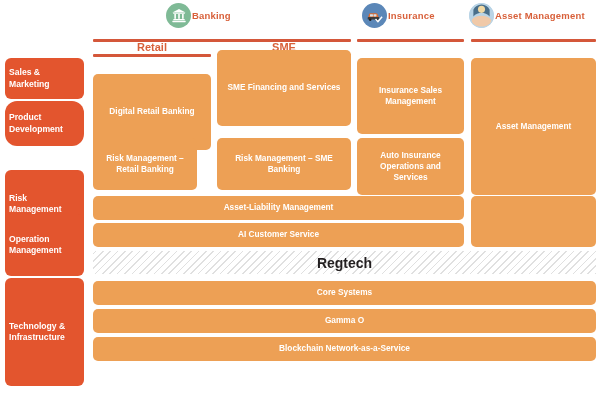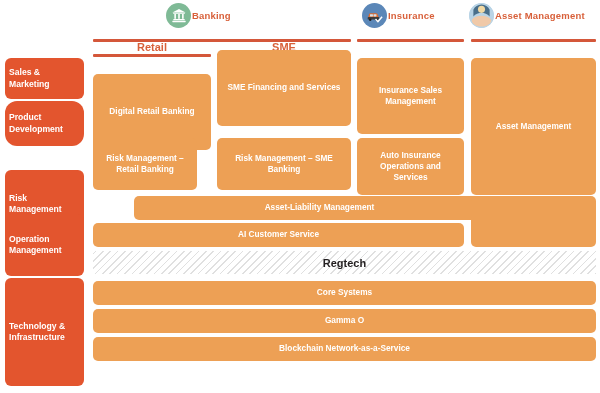--- a/index.html
+++ b/index.html
@@ -92,21 +92,21 @@
   
   .hatch{
     position:absolute;
     background-color:#ffffff;
     background-image:repeating-linear-gradient(
       -45deg,
       #e0e0e0 0px, #e0e0e0 1.2px,
       #ffffff 1.2px, #ffffff 5.2px
     );
     color:#231f20;
-    font-size:11px;
+    font-size:14px;
     font-weight:700;
     text-align:center;
     display:flex;align-items:center;justify-content:center;
     box-sizing:border-box;
   }
   .hatch .lbl{
     background:transparent;
     padding:0 4px;
   }
 </style>
@@ -199,21 +199,21 @@
   <div class="box" style="left:93px;top:138px;width:104px;height:52px;">
     <span>Risk Management – Retail Banking</span>
   </div>
   <div class="box" style="left:217px;top:138px;width:134px;height:52px;">
     <span>Risk Management – SME Banking</span>
   </div>
   <div class="box" style="left:357px;top:138px;width:107px;height:57px;">
     <span>Auto Insurance Operations and Services</span>
   </div>
 
-  <div class="box" style="left:93px;top:196px;width:371px;height:24px;margin-left:41px;">
+  <div class="box" style="left:93px;top:196px;width:371px;height:24px;">
     <span>Asset-Liability Management</span>
   </div>
   <div class="box" style="left:93px;top:223px;width:371px;height:24px;">
     <span>AI Customer Service</span>
   </div>
 
   <div class="box" style="left:471px;top:196px;width:125px;height:51px;">
     <span></span>
   </div>
 

